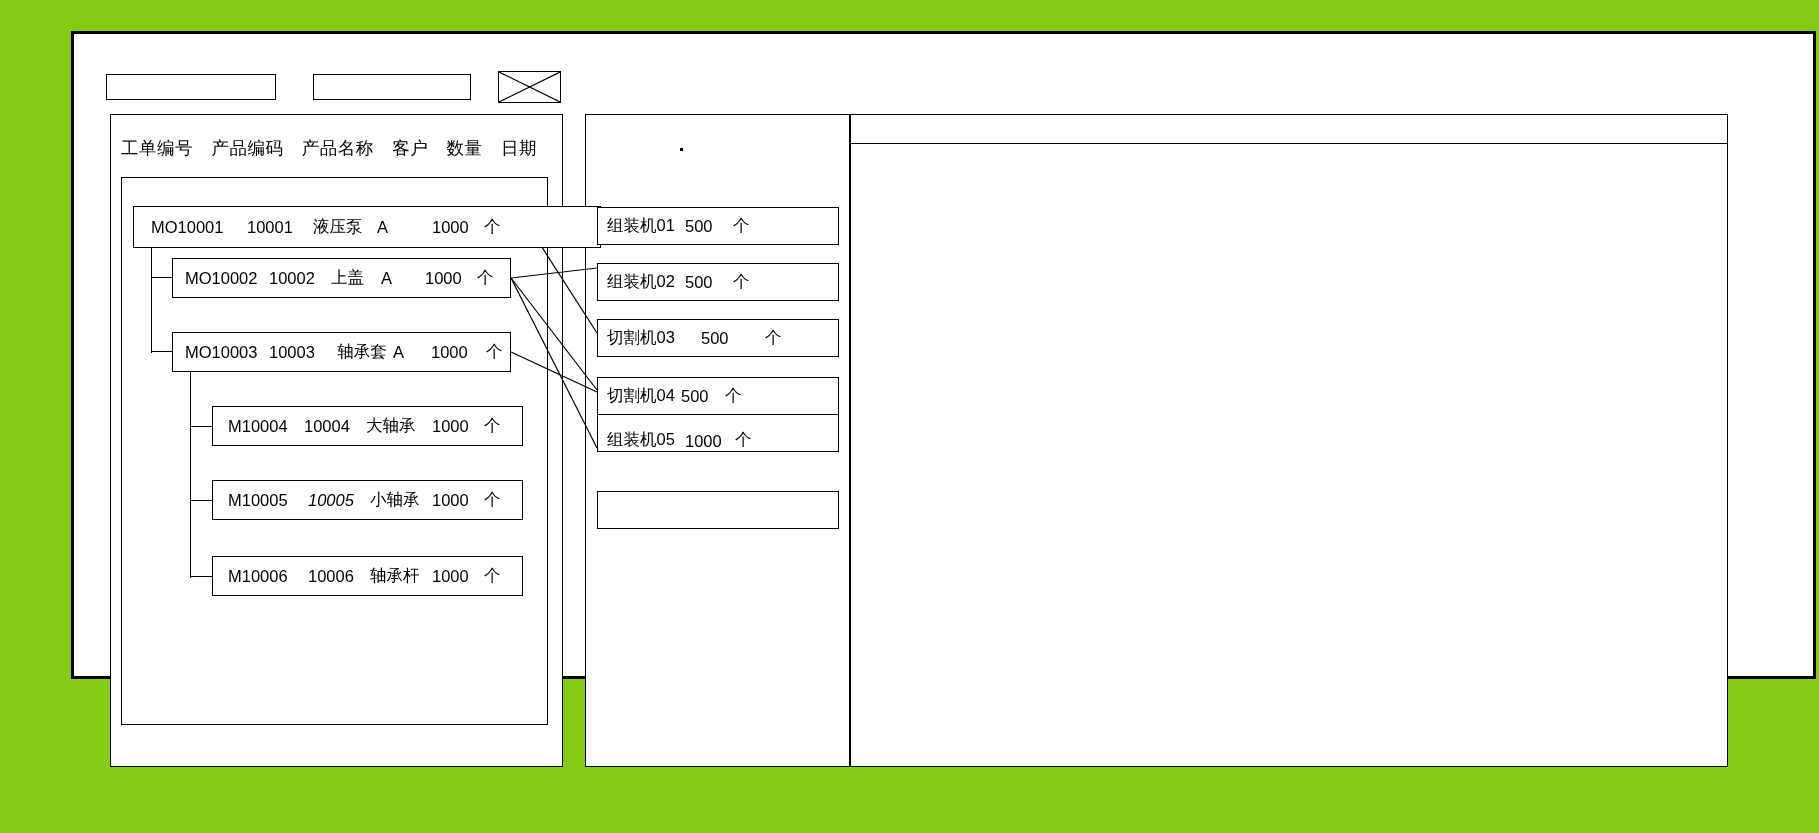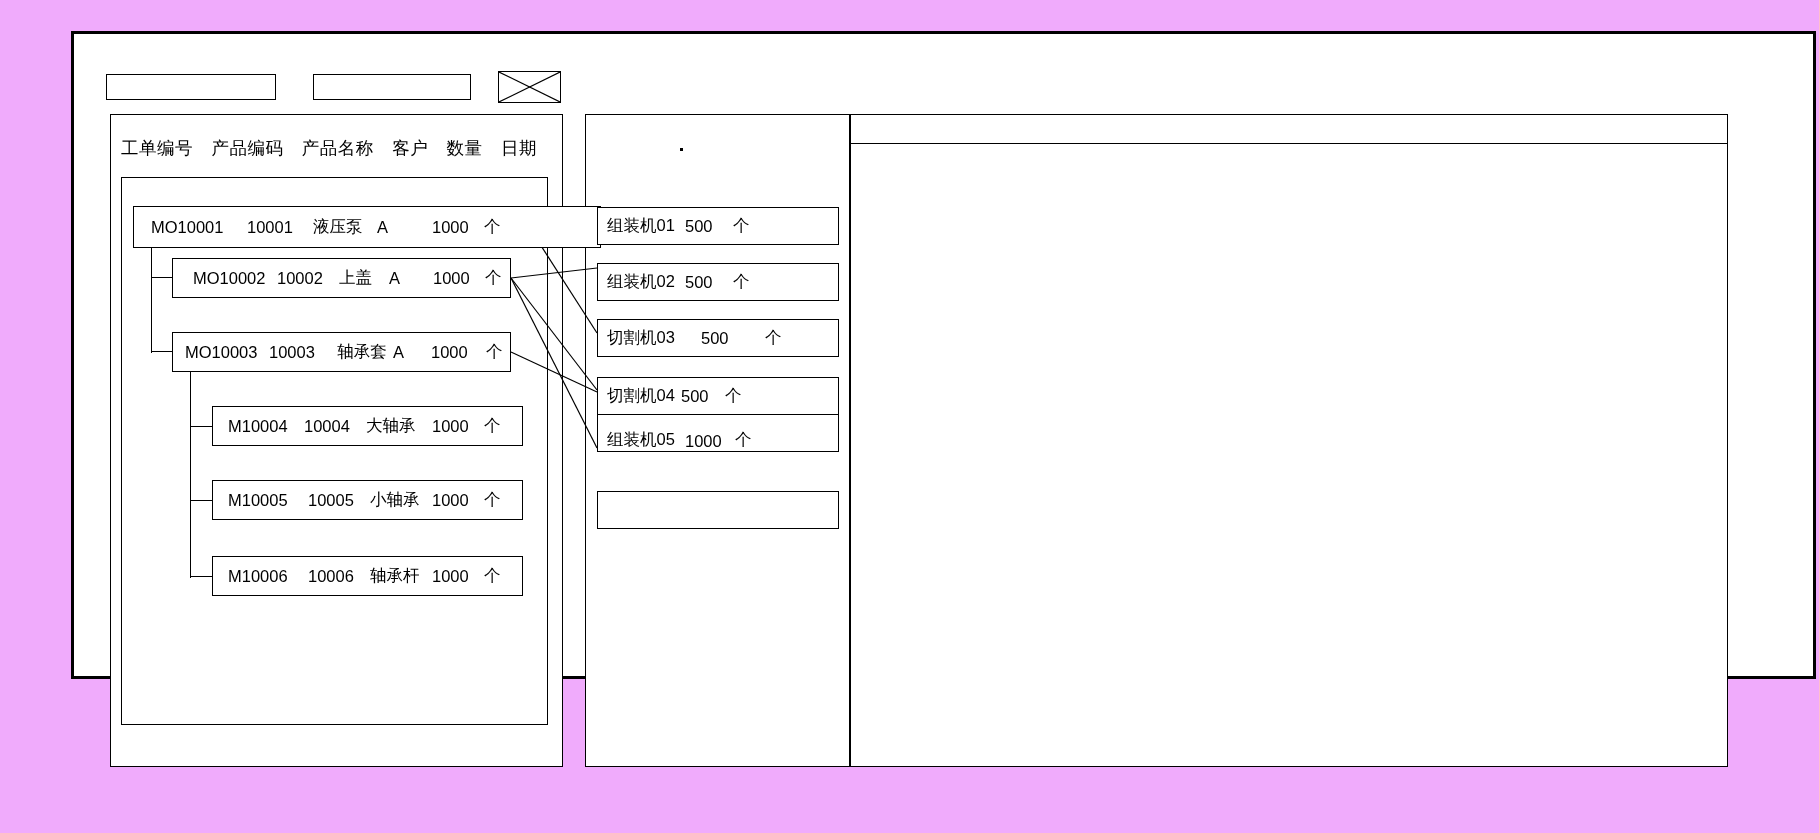--- a/index.html
+++ b/index.html
@@ -5,21 +5,21 @@
   * { box-sizing: border-box; }
   html, body {
     margin: 0; padding: 0;
     background: #ffffff;
     font-family: "Liberation Sans", "DejaVu Sans", sans-serif;
   }
   #screen {
     position: relative;
     width: 1819px;
     height: 833px;
-    background: #f0abfc;
+    background: #84cc16;
     overflow: hidden;
   }
 
   
   #window-frame {
     position: absolute;
     left: 71px; top: 31px;
     width: 1745px; height: 648px;
     border: 3px solid #000000;
     background: #ffffff;
@@ -181,21 +181,21 @@
 
   <div class="tree-row" style="left:133px; top:206px; width:468px; height:42px; padding-left:17px;">
     <span class="cell" style="width:96px;">MO10001</span>
     <span class="cell" style="width:66px;">10001</span>
     <span class="cell" style="width:64px;">液压泵</span>
     <span class="cell" style="width:55px;">A</span>
     <span class="cell" style="width:52px;">1000</span>
     <span class="cell">个</span>
   </div>
 
-  <div class="tree-row" style="left:172px; top:258px; width:339px; height:40px; padding-left:20px;">
+  <div class="tree-row" style="left:172px; top:258px; width:339px; height:40px; padding-left:12px;">
     <span class="cell" style="width:84px;">MO10002</span>
     <span class="cell" style="width:62px;">10002</span>
     <span class="cell" style="width:50px;">上盖</span>
     <span class="cell" style="width:44px;">A</span>
     <span class="cell" style="width:52px;">1000</span>
     <span class="cell">个</span>
   </div>
 
   <div class="tree-row" style="left:172px; top:332px; width:339px; height:40px; padding-left:12px;">
     <span class="cell" style="width:84px;">MO10003</span>
@@ -209,21 +209,21 @@
   <div class="tree-row" style="left:212px; top:406px; width:311px; height:40px; padding-left:15px;">
     <span class="cell" style="width:76px;">M10004</span>
     <span class="cell" style="width:62px;">10004</span>
     <span class="cell" style="width:66px;">大轴承</span>
     <span class="cell" style="width:52px;">1000</span>
     <span class="cell">个</span>
   </div>
 
   <div class="tree-row" style="left:212px; top:480px; width:311px; height:40px; padding-left:15px;">
     <span class="cell" style="width:80px;">M10005</span>
-    <span class="cell" style="width:62px;">10005</span>
+    <span class="cell" style="width:62px;font-style:italic;">10005</span>
     <span class="cell" style="width:62px;">小轴承</span>
     <span class="cell" style="width:52px;">1000</span>
     <span class="cell">个</span>
   </div>
 
   <div class="tree-row" style="left:212px; top:556px; width:311px; height:40px; padding-left:15px;">
     <span class="cell" style="width:80px;">M10006</span>
     <span class="cell" style="width:62px;">10006</span>
     <span class="cell" style="width:62px;">轴承杆</span>
     <span class="cell" style="width:52px;">1000</span>

